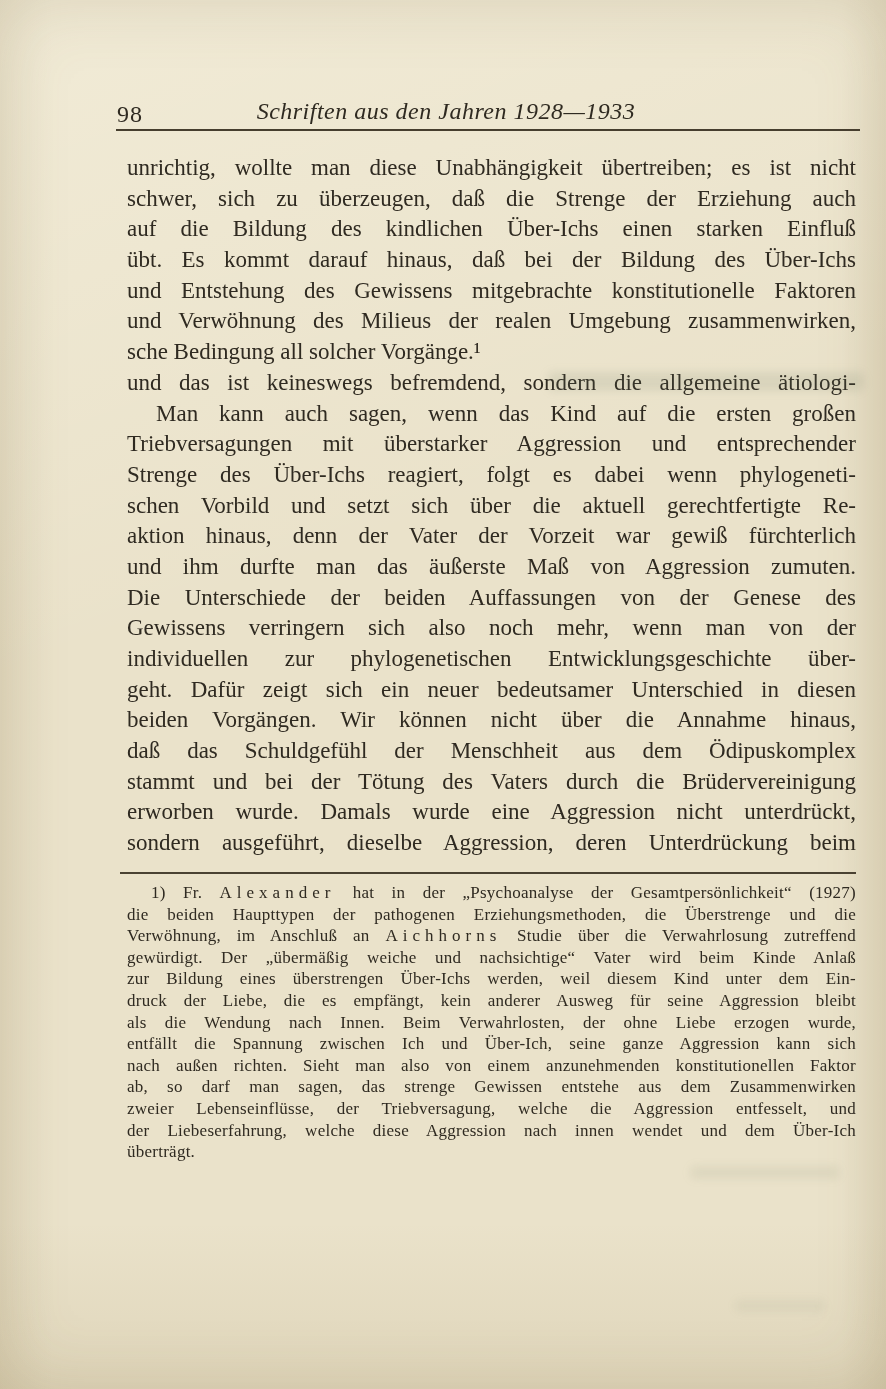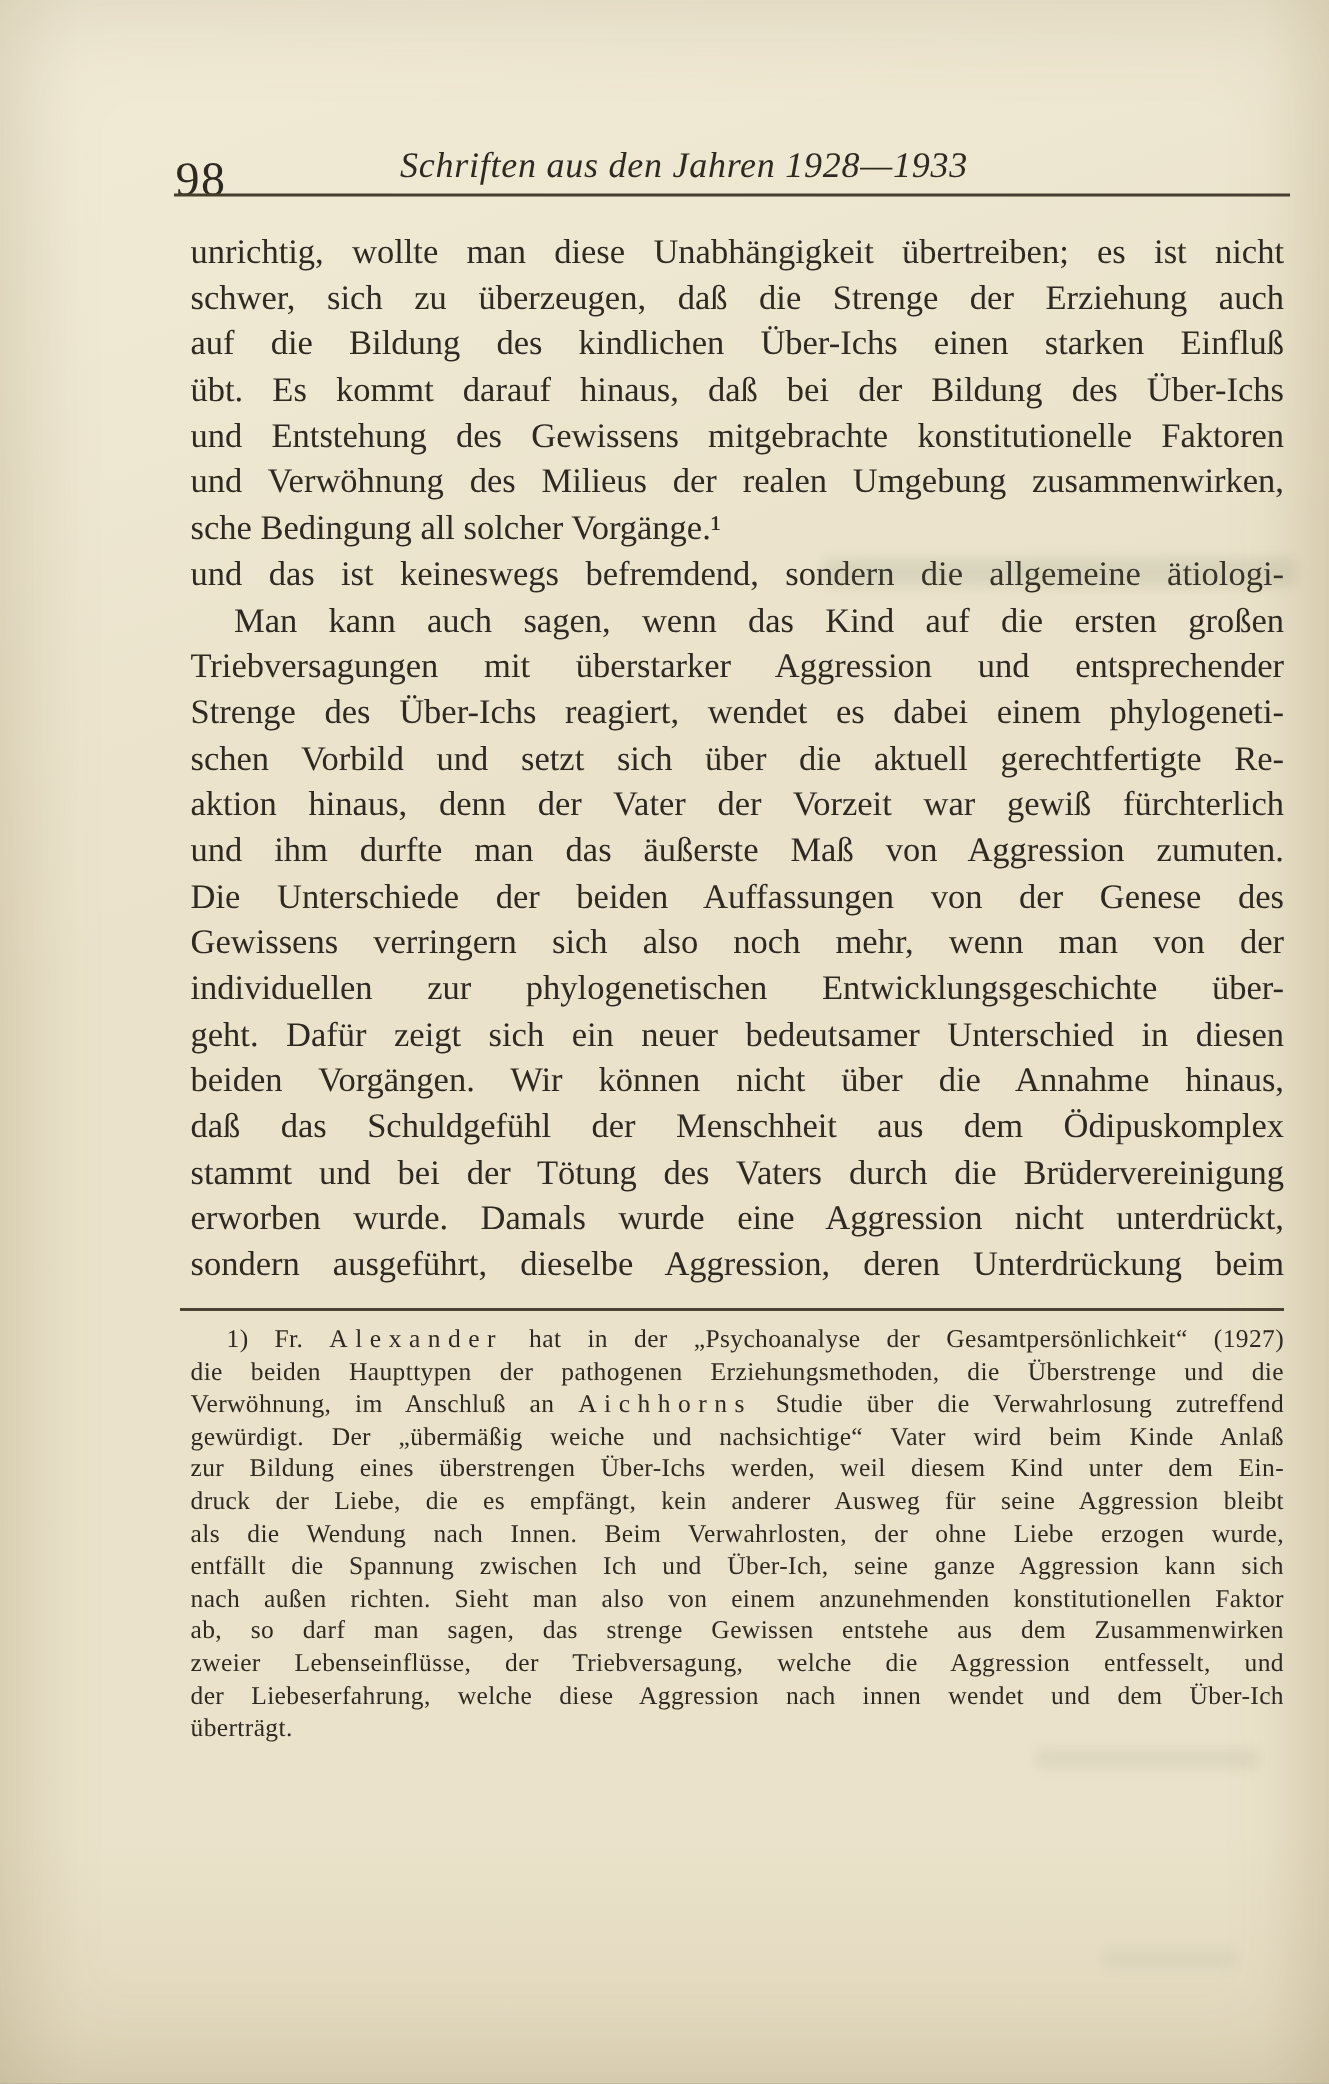--- a/index.html
+++ b/index.html
@@ -17,24 +17,24 @@
       #eae2ca;
     box-shadow: inset 0 0 70px rgba(125,105,65,0.20);
     overflow: hidden;
     font-family: "Liberation Serif", serif;
     color: #2f2a21;
   }
 
   .header { position: absolute; top: 98px; left: 0; width: 100%; }
   .page-number {
     position: absolute; left: 117px; top: 3px;
-    font-size: 32px; letter-spacing: 1px;
+    font-size: 24px; letter-spacing: 1px;
   }
   .running-title {
-    position: absolute; left: 91px; top: 0; width: 730px;
+    position: absolute; left: 81px; top: 0; width: 730px;
     text-align: center; font-style: italic; font-size: 24px;
     letter-spacing: 0.5px;
   }
   .header-rule {
     position: absolute; left: 116px; top: 31px; width: 744px; height: 2px;
     background: #463e2e;
   }
 
   .body-text {
     position: absolute; left: 127px; top: 153px; width: 729px;
@@ -91,21 +91,21 @@
       <div class="line"><span>unrichtig, wollte man diese Unabhängigkeit übertreiben; es ist nicht</span></div>
       <div class="line"><span>schwer, sich zu überzeugen, daß die Strenge der Erziehung auch</span></div>
       <div class="line"><span>auf die Bildung des kindlichen Über-Ichs einen starken Einfluß</span></div>
       <div class="line"><span>übt. Es kommt darauf hinaus, daß bei der Bildung des Über-Ichs</span></div>
       <div class="line"><span>und Entstehung des Gewissens mitgebrachte konstitutionelle Faktoren</span></div>
       <div class="line"><span>und Verwöhnung des Milieus der realen Umgebung zusammenwirken,</span></div>
       <div class="line nojust"><span>sche Bedingung all solcher Vorgänge.¹</span></div>
       <div class="line"><span>und das ist keineswegs befremdend, sondern die allgemeine ätiologi-</span></div>
       <div class="line indent"><span>Man kann auch sagen, wenn das Kind auf die ersten großen</span></div>
       <div class="line"><span>Triebversagungen mit überstarker Aggression und entsprechender</span></div>
-      <div class="line"><span>Strenge des Über-Ichs reagiert, wendet es dabei einem phylogeneti-</span></div>
+      <div class="line"><span>Strenge des Über-Ichs reagiert, folgt es dabei wenn phylogeneti-</span></div>
       <div class="line"><span>schen Vorbild und setzt sich über die aktuell gerechtfertigte Re-</span></div>
       <div class="line"><span>aktion hinaus, denn der Vater der Vorzeit war gewiß fürchterlich</span></div>
       <div class="line"><span>und ihm durfte man das äußerste Maß von Aggression zumuten.</span></div>
       <div class="line"><span>Die Unterschiede der beiden Auffassungen von der Genese des</span></div>
       <div class="line"><span>Gewissens verringern sich also noch mehr, wenn man von der</span></div>
       <div class="line"><span>individuellen zur phylogenetischen Entwicklungsgeschichte über-</span></div>
       <div class="line"><span>geht. Dafür zeigt sich ein neuer bedeutsamer Unterschied in diesen</span></div>
       <div class="line"><span>beiden Vorgängen. Wir können nicht über die Annahme hinaus,</span></div>
       <div class="line"><span>daß das Schuldgefühl der Menschheit aus dem Ödipuskomplex</span></div>
       <div class="line"><span>stammt und bei der Tötung des Vaters durch die Brüdervereinigung</span></div>

